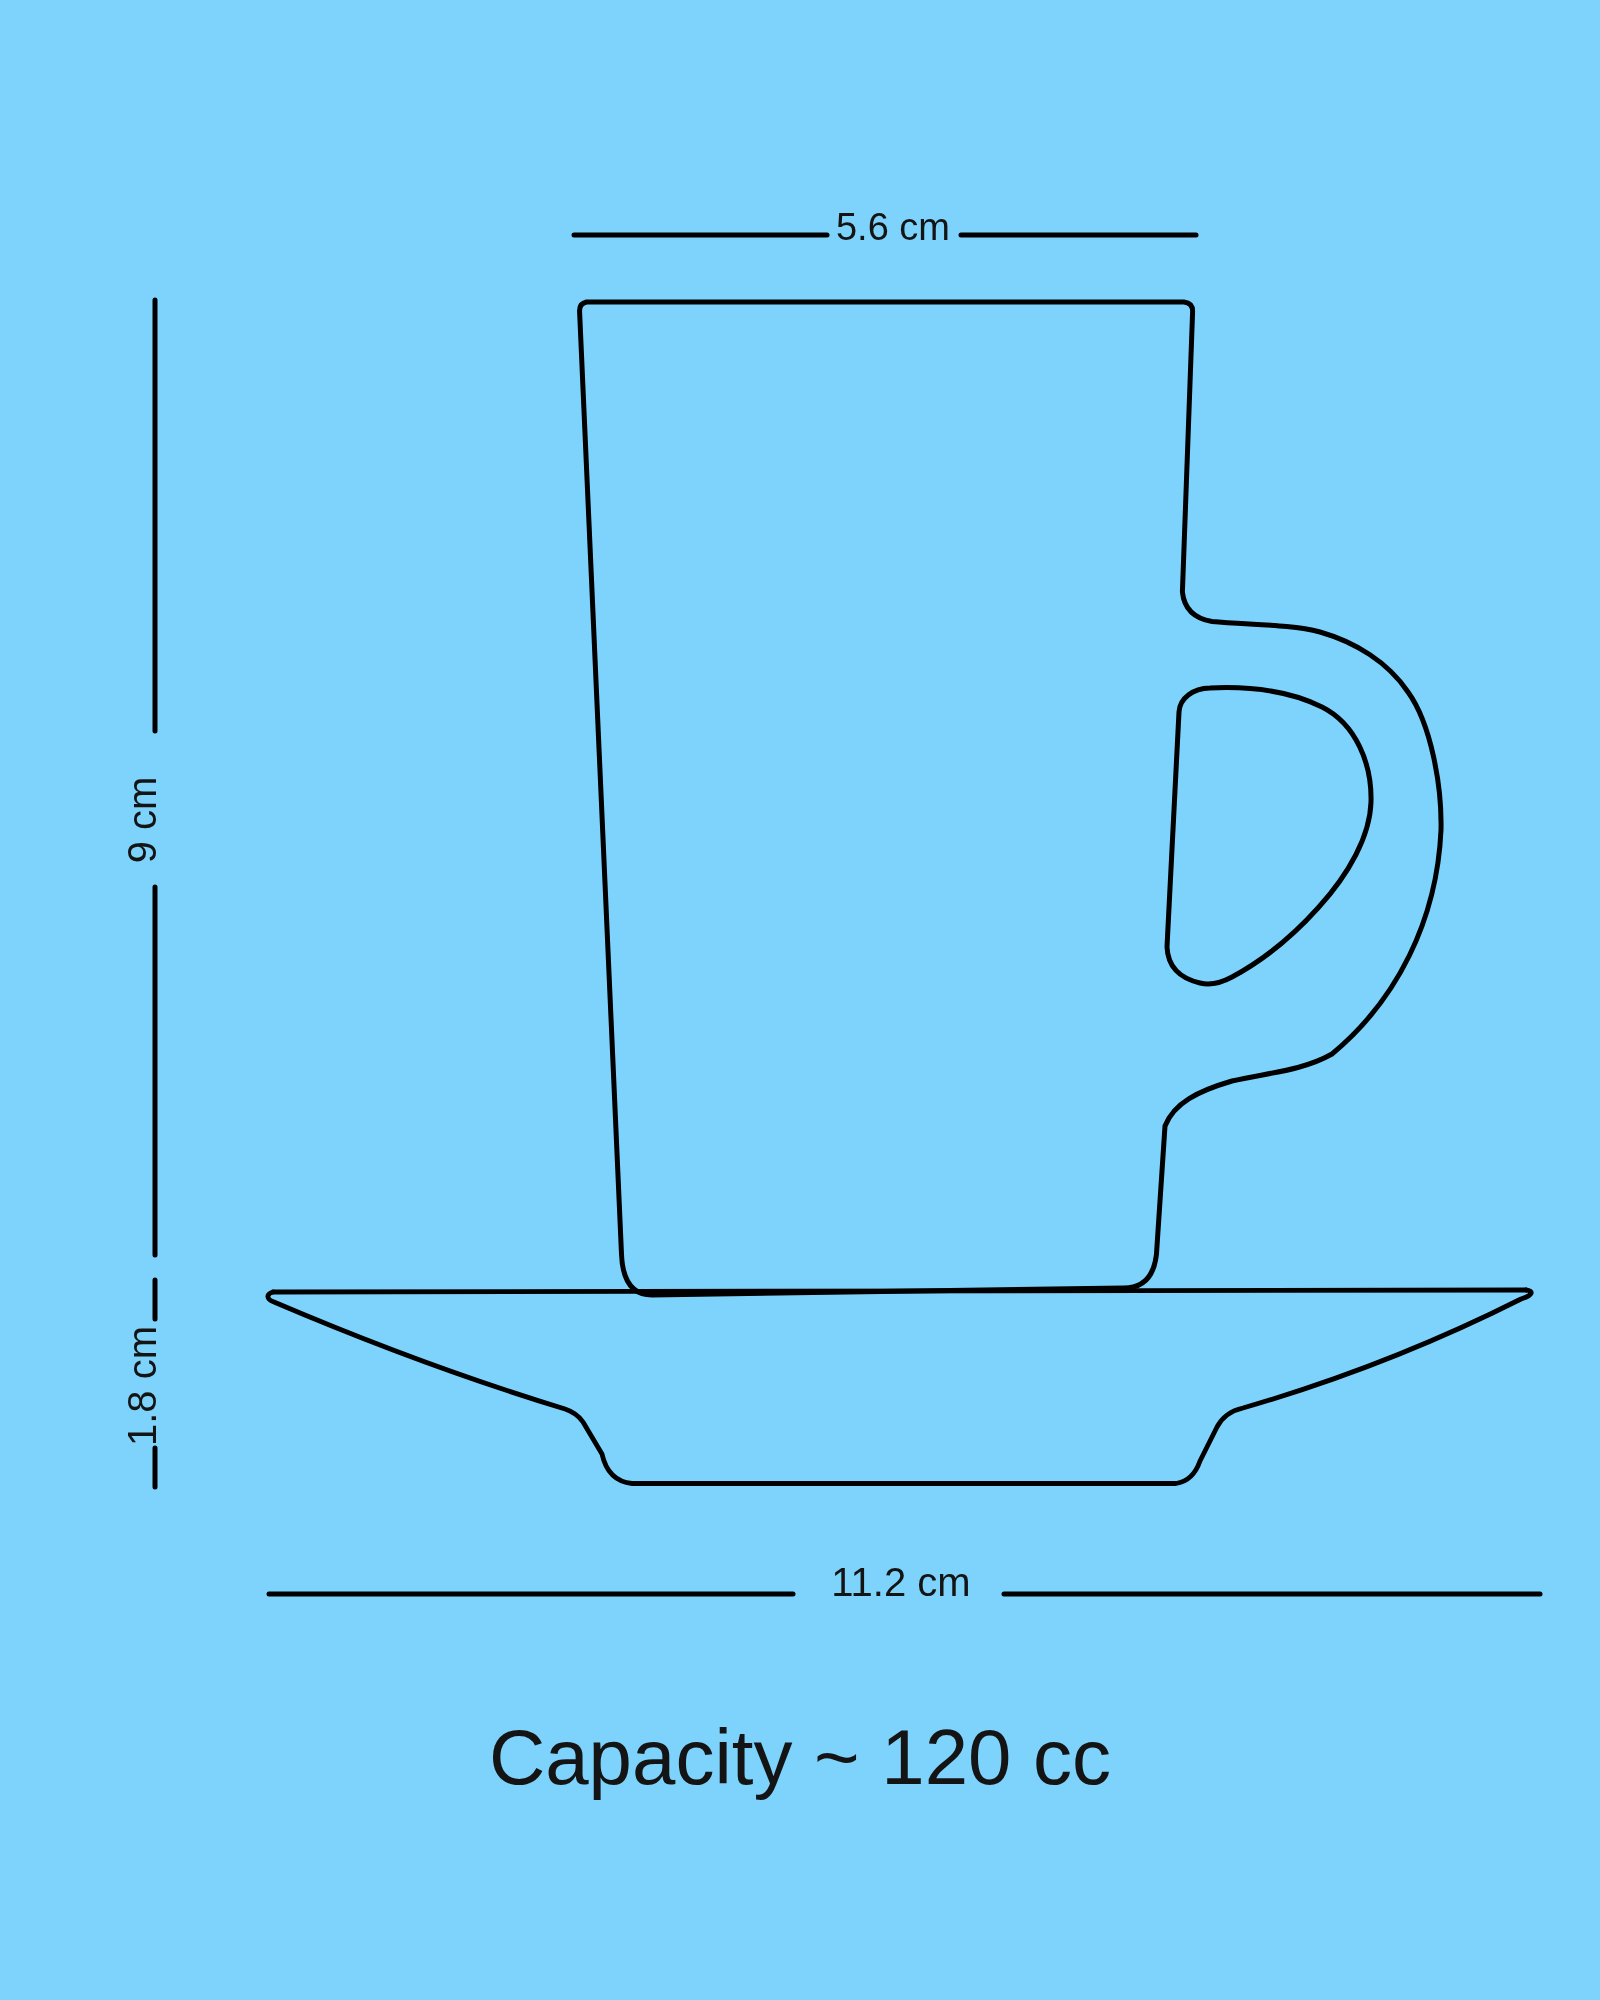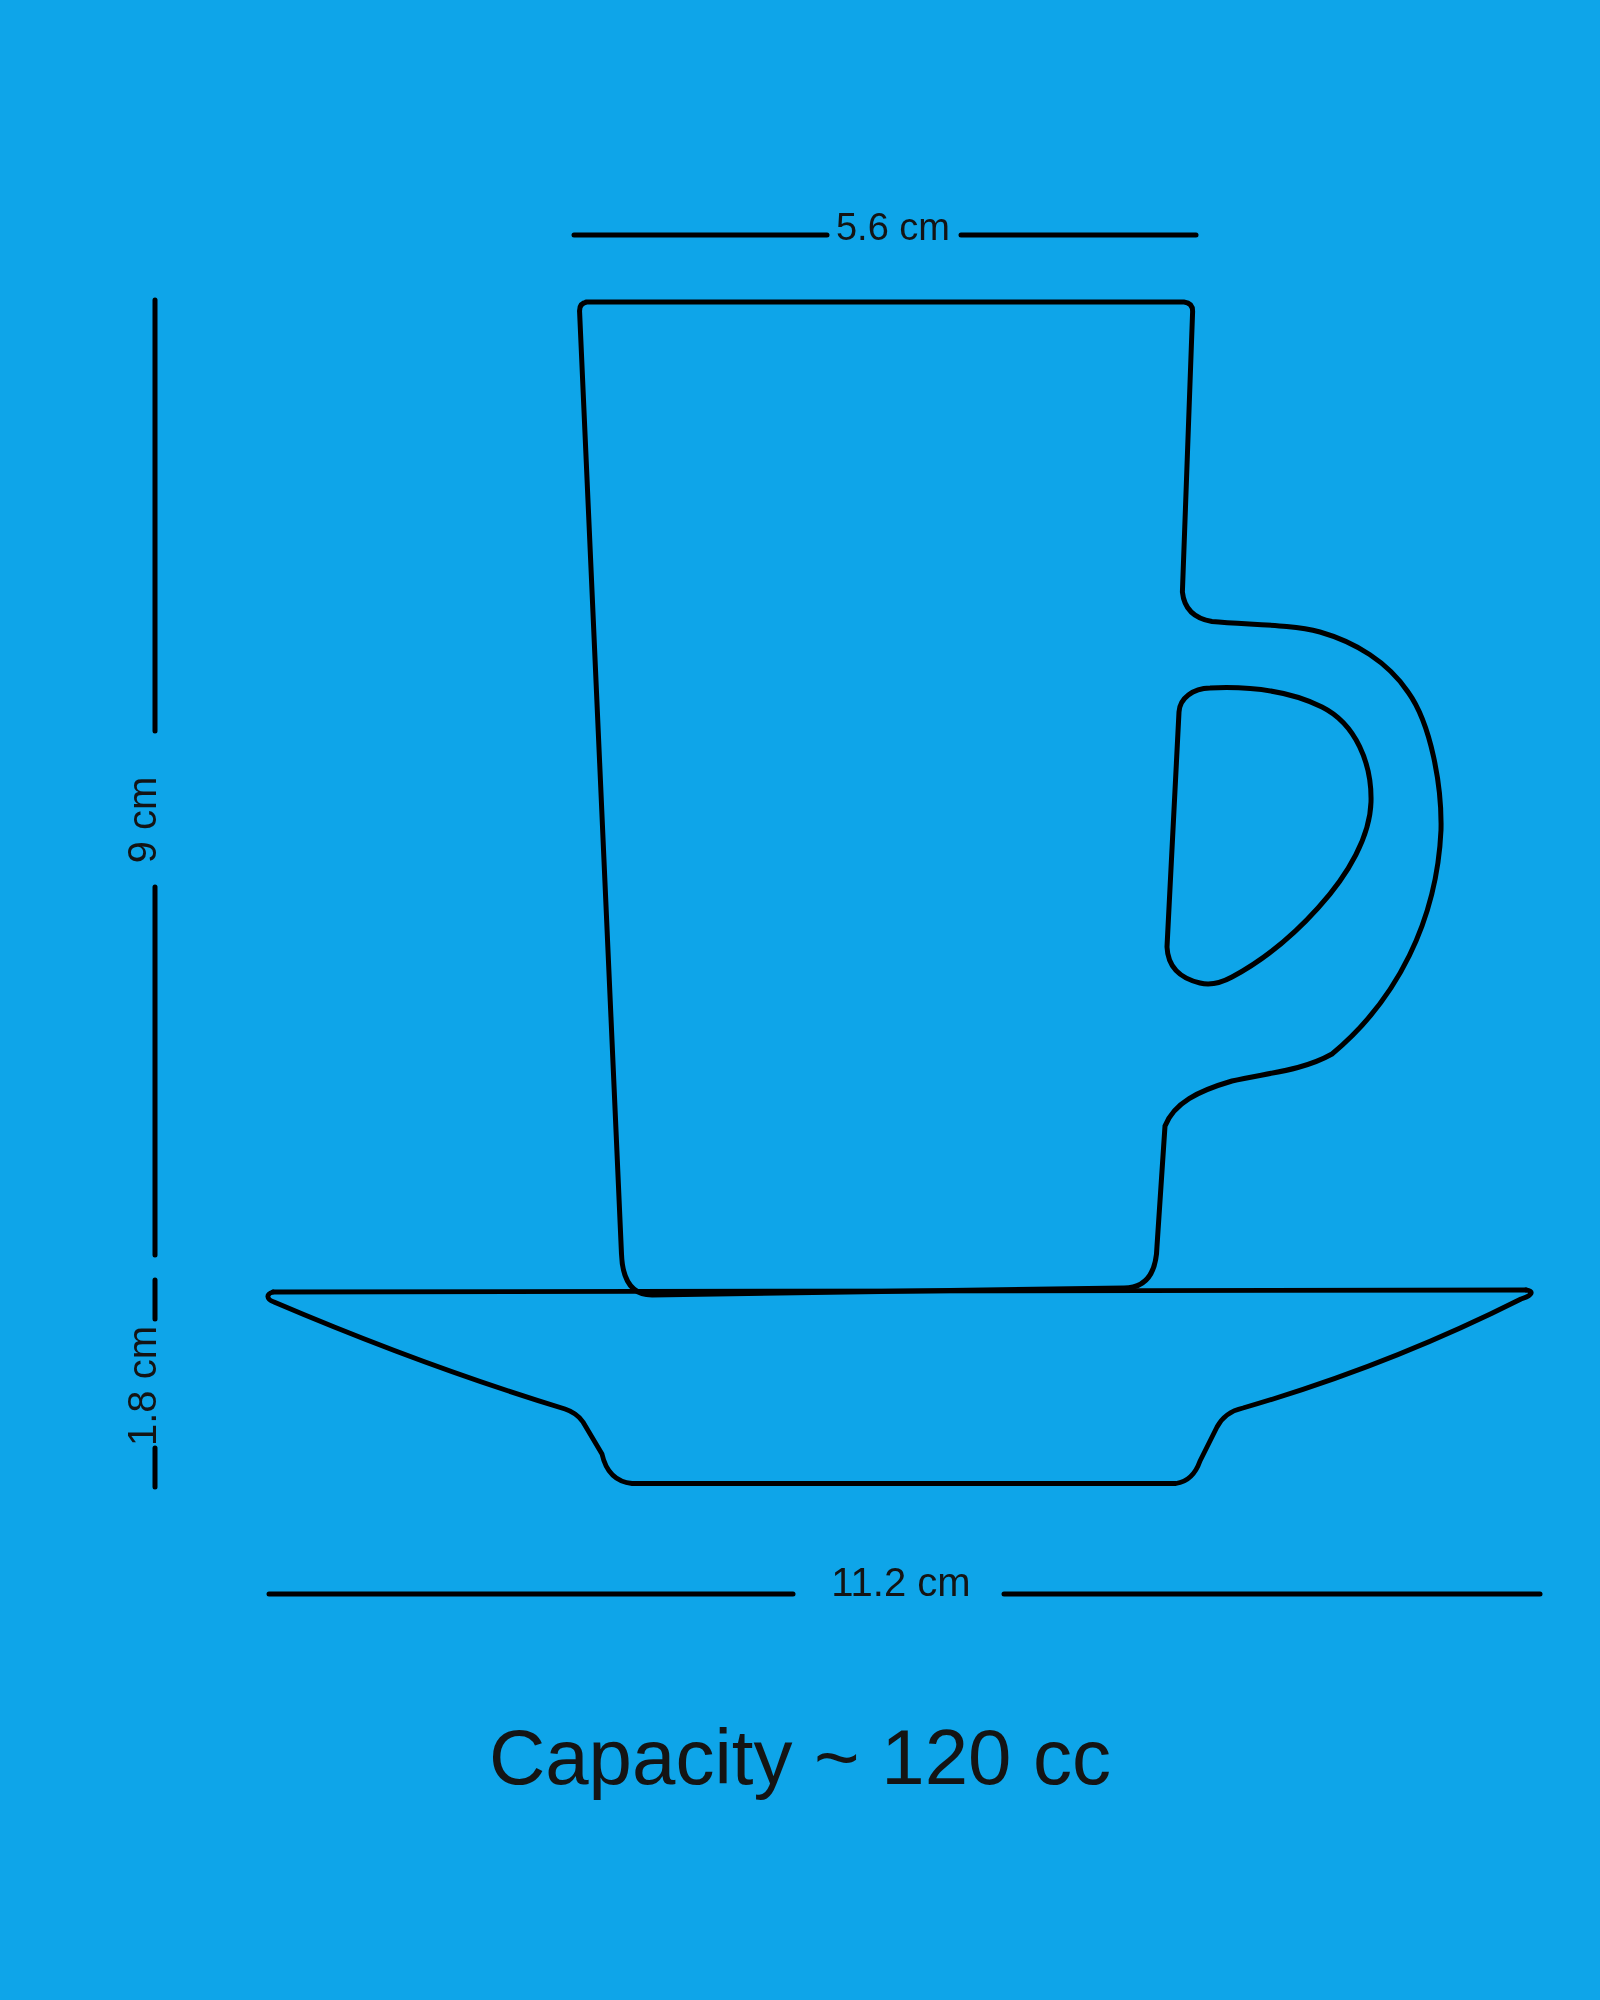--- a/index.html
+++ b/index.html
@@ -1,16 +1,16 @@
 <!DOCTYPE html>
 <html><head>
 <meta charset="utf-8">
 <style>
 html,body{margin:0;padding:0;background:#fff;}
-#page{width:1600px;height:2000px;position:relative;background:#0ea5e9;}
+#page{width:1600px;height:2000px;position:relative;background:#7dd3fc;}
 text{font-family:"Liberation Sans",sans-serif;fill:#141414;}
 </style>
 </head>
 <body>
 <div id="page">
 <svg width="1600" height="2000" viewBox="0 0 1600 2000">
 
   <g stroke="#000" stroke-width="5" stroke-linecap="round" fill="none">
     <path d="M 574 235 H 827"></path>
     <path d="M 961 235 H 1196"></path>

